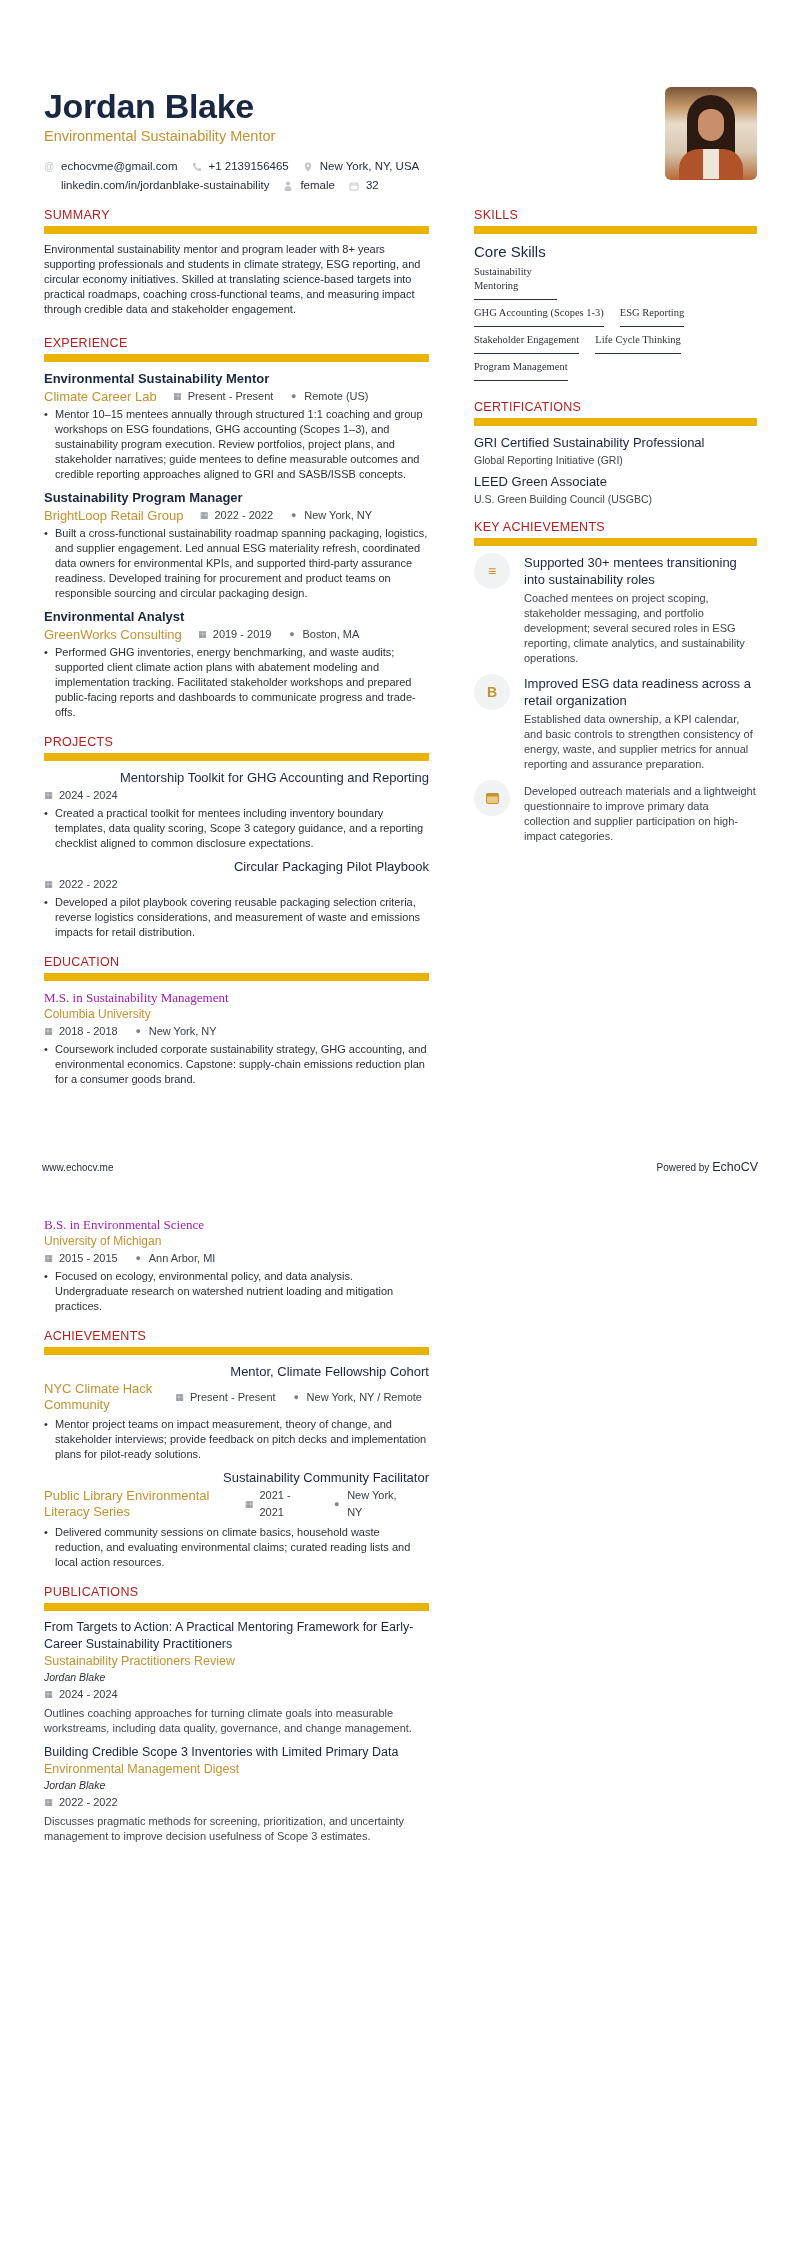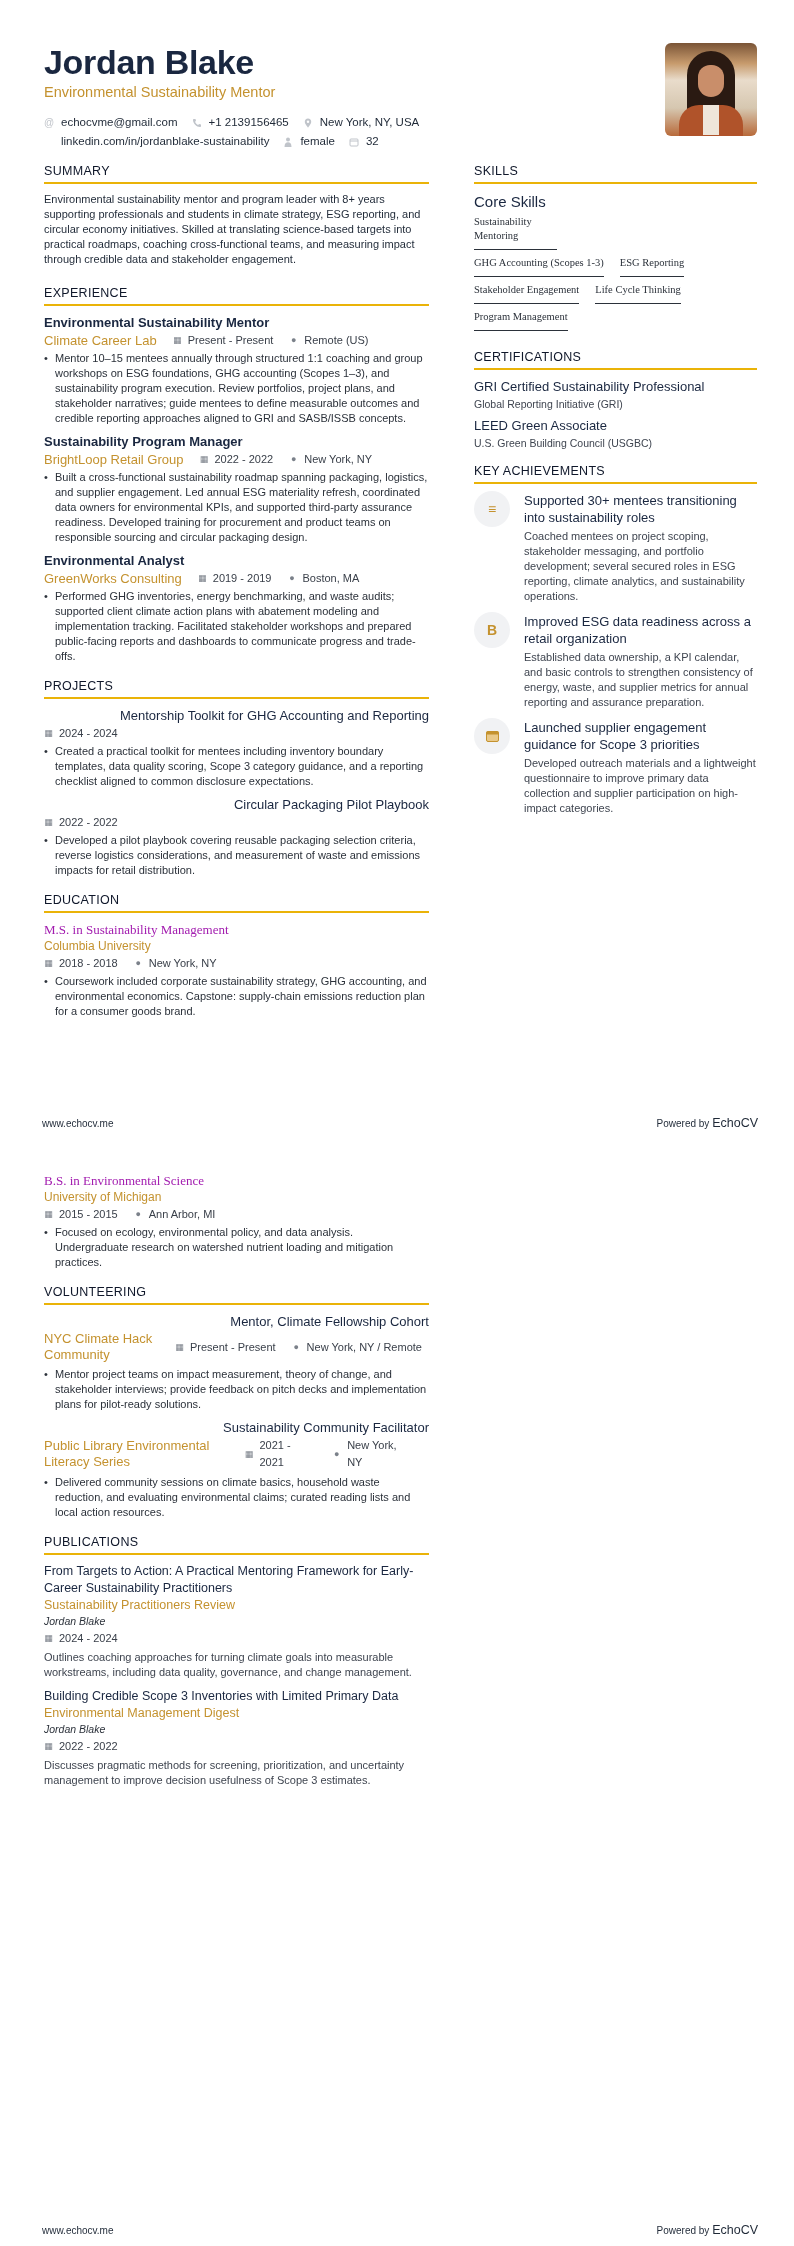--- a/index.html
+++ b/index.html
@@ -1,19 +1,19 @@
 <!DOCTYPE html>
 <html><head>
 <meta charset="utf-8">
 <style>
   * { box-sizing: border-box; margin: 0; padding: 0; }
   html, body { width: 794px; background: #ffffff; }
   body { font-family: "Liberation Sans", "DejaVu Sans", sans-serif; color: #1f2937; position: relative; height: 2246px; }
 
-  .page { position: absolute; left: 0; width: 794px; }
+  .page { position: absolute; left: 0; width: 794px; margin-top: 44px; }
   .page1 { top: 0; height: 1123px; }
   .page2 { top: 1123px; height: 1123px; }
 
   .header { position: absolute; left: 44px; top: 42px; width: 640px; }
   .name { font-size: 34px; font-weight: bold; color: #1a2740; letter-spacing: -0.3px; line-height: 40px; }
   .title { font-size: 14.5px; color: #c4922f; margin-top: 1px; line-height: 18px; }
   .contacts { margin-top: 12px; font-size: 11.5px; color: #1f2937; line-height: 19px; }
   .crow { display: flex; align-items: center; }
   .citem { display: inline-flex; align-items: center; margin-right: 14px; }
   .cicon { display: inline-block; width: 10px; height: 10px; margin-right: 7px; color: #c0c4ca; font-size: 10px; line-height: 10px; text-align: center; }
@@ -22,21 +22,21 @@
   .photo { position: absolute; left: 665px; top: 43px; width: 92px; height: 93px; border-radius: 6px; overflow: hidden;
     background: linear-gradient(180deg, #7a5436 0%, #c79b6d 22%, #e9dccb 40%, #d6c7b0 70%, #b86a3a 100%); }
   .photo .hair { position: absolute; left: 22px; top: 8px; width: 48px; height: 80px; border-radius: 24px 24px 10px 10px; background: #2a1a12; }
   .photo .face { position: absolute; left: 33px; top: 22px; width: 26px; height: 32px; border-radius: 13px 13px 14px 14px; background: #c98e6a; }
   .photo .body { position: absolute; left: 14px; top: 62px; width: 64px; height: 40px; border-radius: 20px 20px 0 0; background: #b0532a; }
   .photo .shirt { position: absolute; left: 38px; top: 62px; width: 16px; height: 30px; background: #efe6da; }
 
   .col-left { position: absolute; left: 44px; width: 385px; }
   .col-right { position: absolute; left: 474px; width: 283px; }
 
-  .sec-title { font-size: 12.5px; color: #0f172a; letter-spacing: 0.3px; line-height: 16px; padding-bottom: 3px; border-bottom: 2px solid #eab308; margin-bottom: 8px; }
+  .sec-title { font-size: 12.5px; color: #b91c1c; letter-spacing: 0.3px; line-height: 16px; padding-bottom: 3px; border-bottom: 8px solid #eab308; margin-bottom: 8px; }
   .body-text { font-size: 11px; line-height: 15px; color: #1f2937; }
 
   .job { margin-bottom: 7px; }
   .job-title { font-size: 13px; font-weight: bold; color: #1a2740; line-height: 17px; }
   .job-meta { display: flex; align-items: center; font-size: 11px; color: #3a404a; line-height: 17px; margin-top: 1px; }
   .org { color: #c4922f; font-size: 13px; margin-right: 16px; }
   .meta-item { display: inline-flex; align-items: center; margin-right: 16px; }
   .mi { display: inline-block; width: 9px; margin-right: 6px; color: #7b818a; font-size: 9px; text-align: center; }
   .bullets { list-style: none; margin-top: 2px; }
   .bullets li { position: relative; padding-left: 11px; font-size: 11px; line-height: 15px; color: #2b313a; }
@@ -290,21 +290,20 @@
         </div>
       </div>
       <div class="ach">
         <div class="ach-icon">
           <svg width="13" height="12" viewBox="0 0 13 12">
               <rect x="0.5" y="1.5" width="12" height="10" rx="1.5" fill="#e9c98a" stroke="#c4922f"></rect>
               <rect x="0.5" y="1.5" width="12" height="3" fill="#c4922f"></rect>
             </svg>
         </div>
         <div>
-          <div class="ach-title">Launched supplier engagement guidance for Scope 3 priorities</div>
           <div class="ach-desc">Developed outreach materials and a lightweight questionnaire to improve primary data collection and supplier participation on high-impact categories.</div>
         </div>
       </div>
     </section>
   </div>
 
   <div class="footer" style="top:1116px;">
     <span>www.echocv.me</span>
     <span><span>Powered by</span> <span class="brand">EchoCV</span></span>
   </div>
@@ -325,21 +324,21 @@
             <span class="mi">●</span>
             <span>Ann Arbor, MI</span>
           </span>
       </div>
       <ul class="bullets">
           <li>Focused on ecology, environmental policy, and data analysis. Undergraduate research on watershed nutrient loading and mitigation practices.</li>
         </ul>
     </div>
 
     <section style="margin-top:14px;">
-      <div class="sec-title">VOLUNTEERING</div>
+      <div class="sec-title">ACHIEVEMENTS</div>
       <div class="job">
         <div class="proj-title">Mentor, Climate Fellowship Cohort</div>
         <div class="job-meta" style="margin-bottom:4px;">
           <span class="org" style="width:115px;line-height:16px;">NYC Climate Hack Community</span>
           <span class="meta-item">
               <span class="mi">▦</span>
               <span>Present - Present</span>
             </span>
           <span class="meta-item" style="margin-right:0;">
               <span class="mi">●</span>

